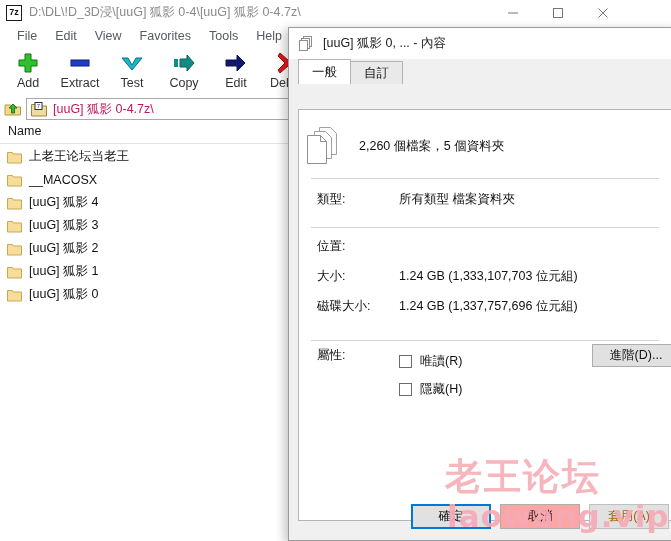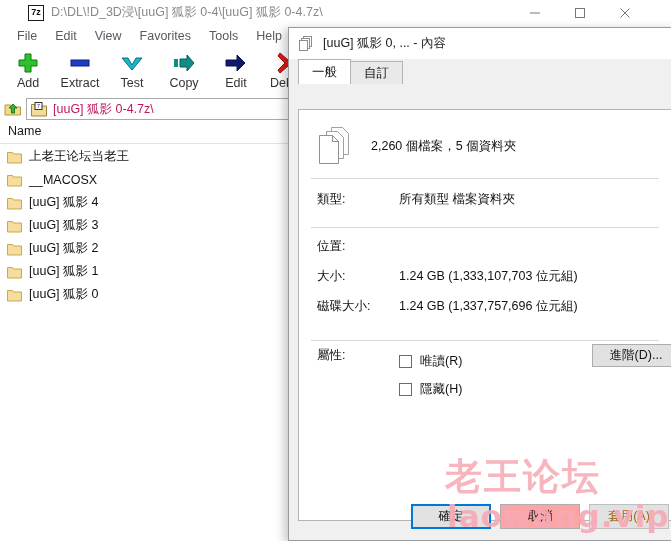--- a/index.html
+++ b/index.html
@@ -31,21 +31,20 @@
     box-sizing: border-box;
   }
 
   .title-bar {
     position: absolute;
     left: 0; top: 0;
     width: 625px; height: 25px;
     background: #ffffff;
     display: flex;
     align-items: center;
-    margin-left: 22px;
   }
   .app-icon {
     width: 16px; height: 16px;
     margin-left: 6px; margin-right: 7px;
     background: #ffffff;
     border: 1px solid #1a1a1a;
     box-sizing: border-box;
     position: relative;
     flex: 0 0 auto;
   }
@@ -280,21 +279,21 @@
     width: 374px;
     height: 412px;
     background: #ffffff;
     border: 1px solid #b4b4b4;
     box-sizing: border-box;
   }
 
   .summary-row {
     display: flex;
     align-items: center;
-    padding: 14px 0 0 12px;
+    padding: 14px 0 0 0;
     height: 58px;
     box-sizing: border-box;
   }
   .doc-stack {
     width: 44px; height: 44px;
     margin-right: 16px;
     flex: 0 0 auto;
   }
   .summary-text {
     font-size: 12.5px;

